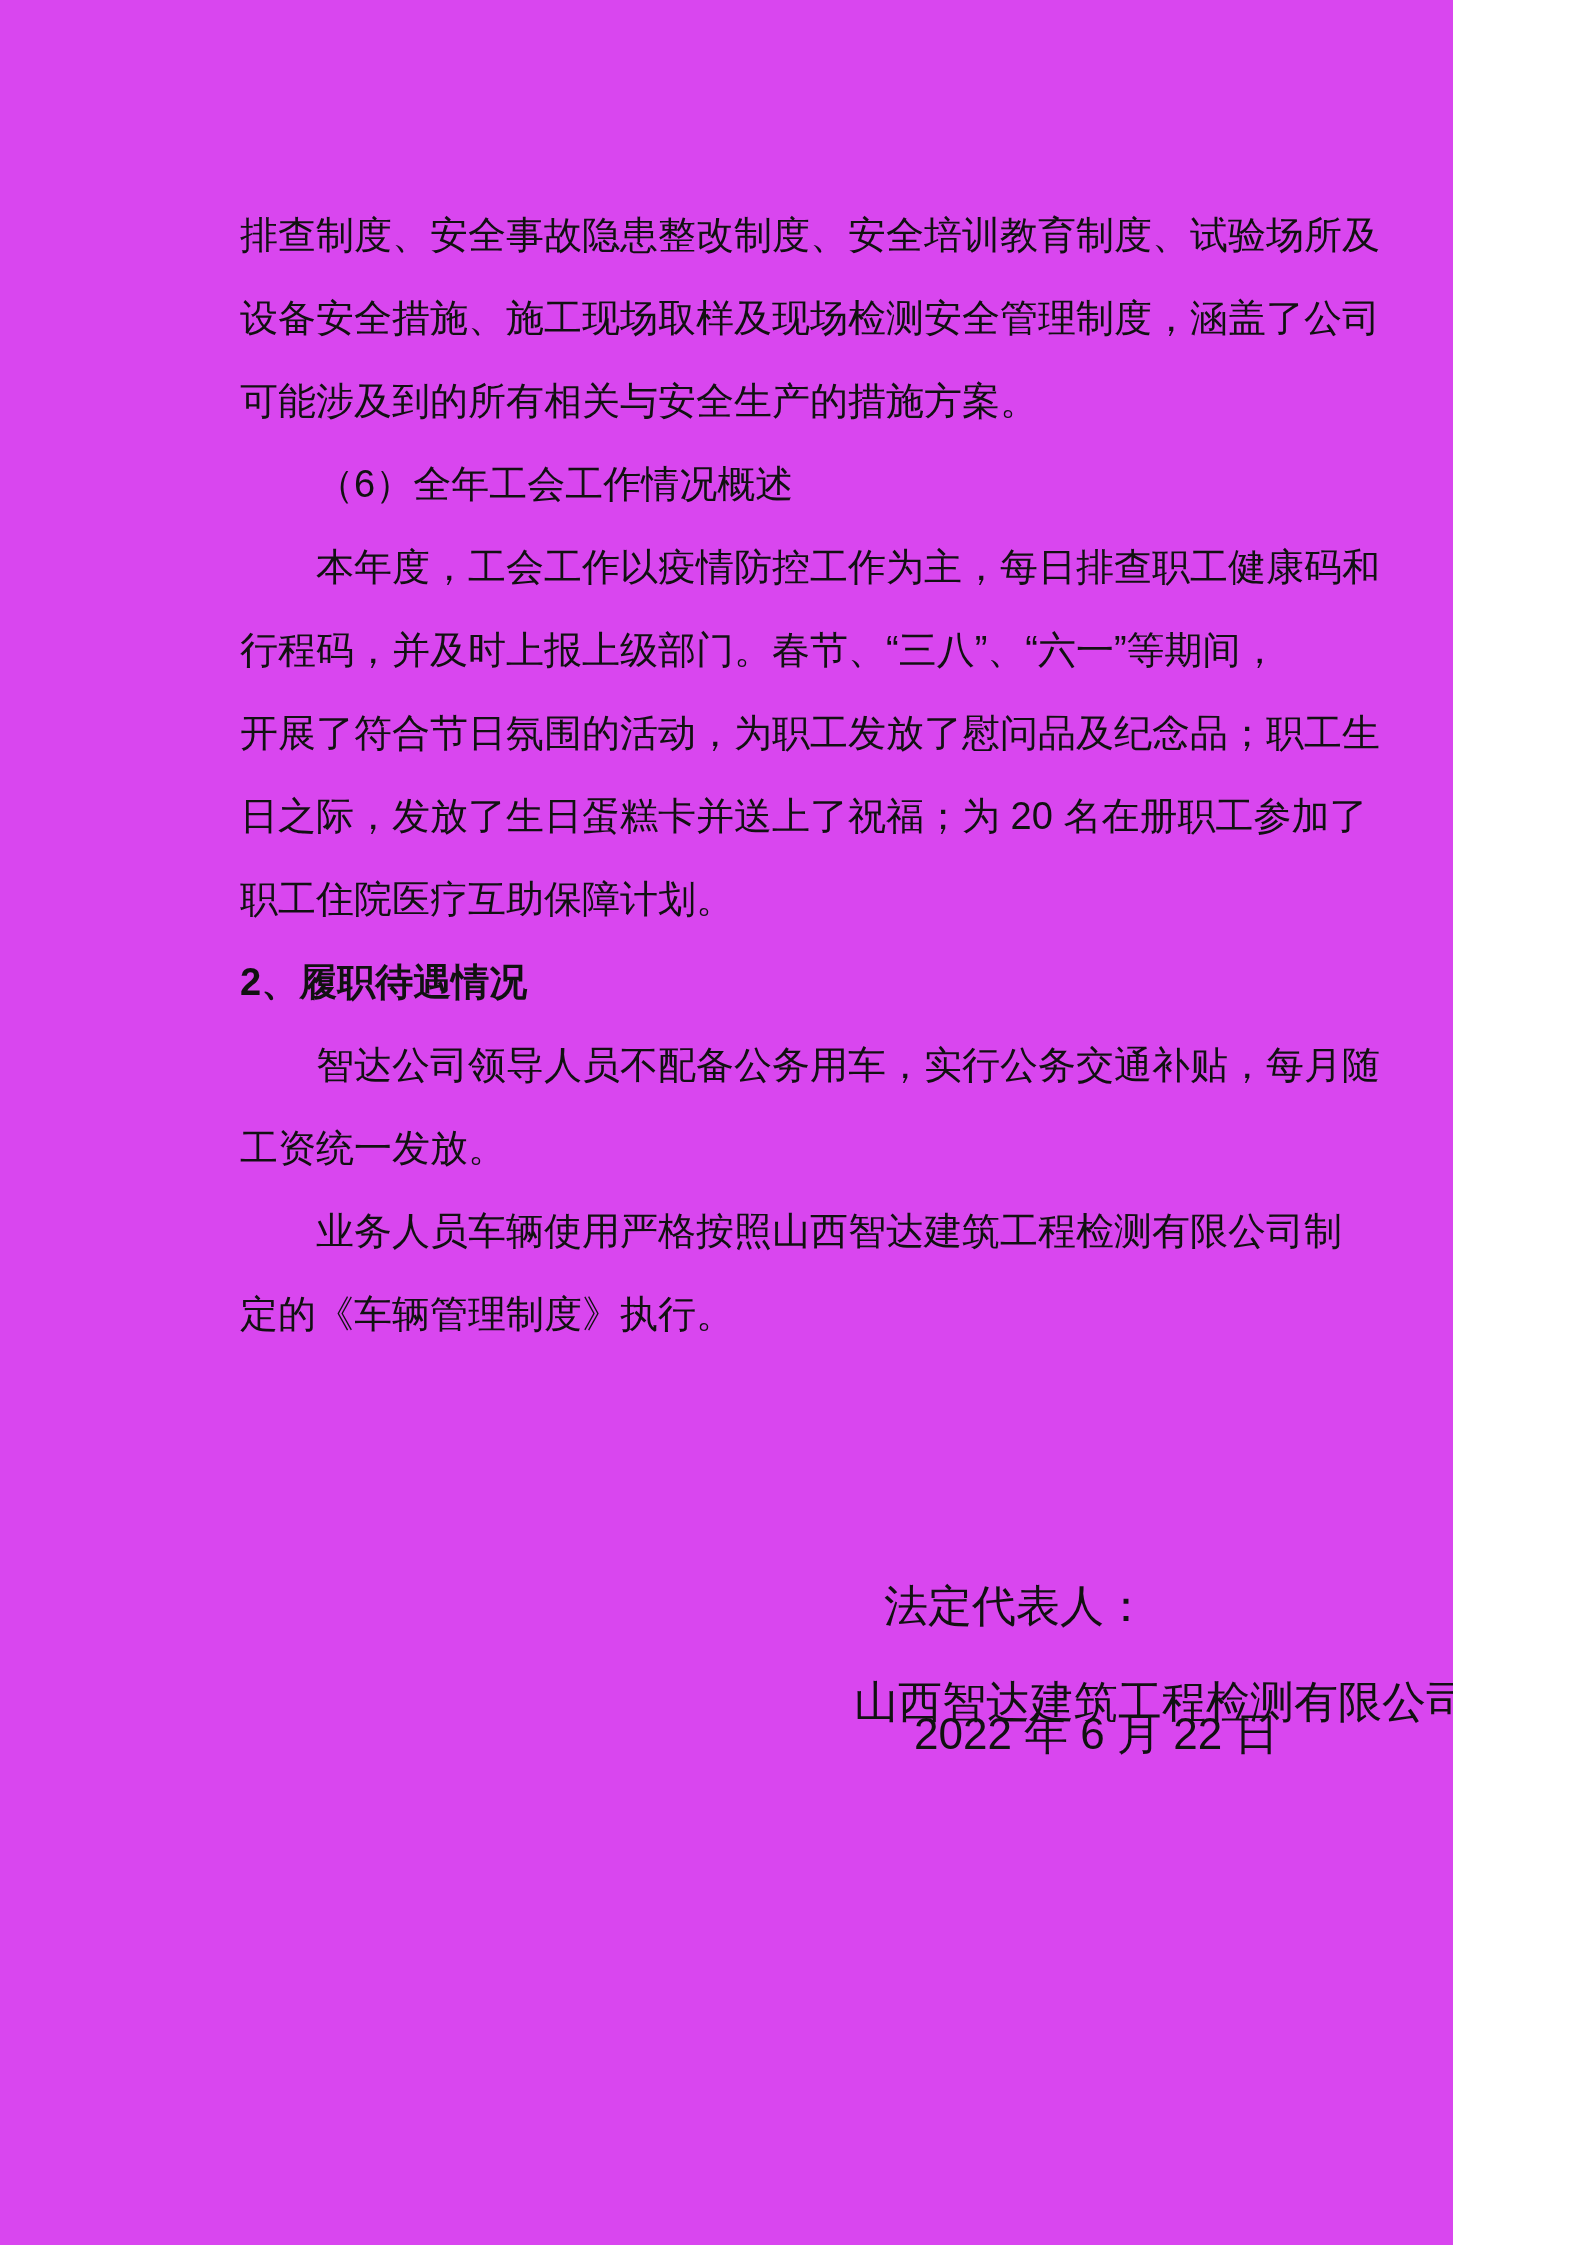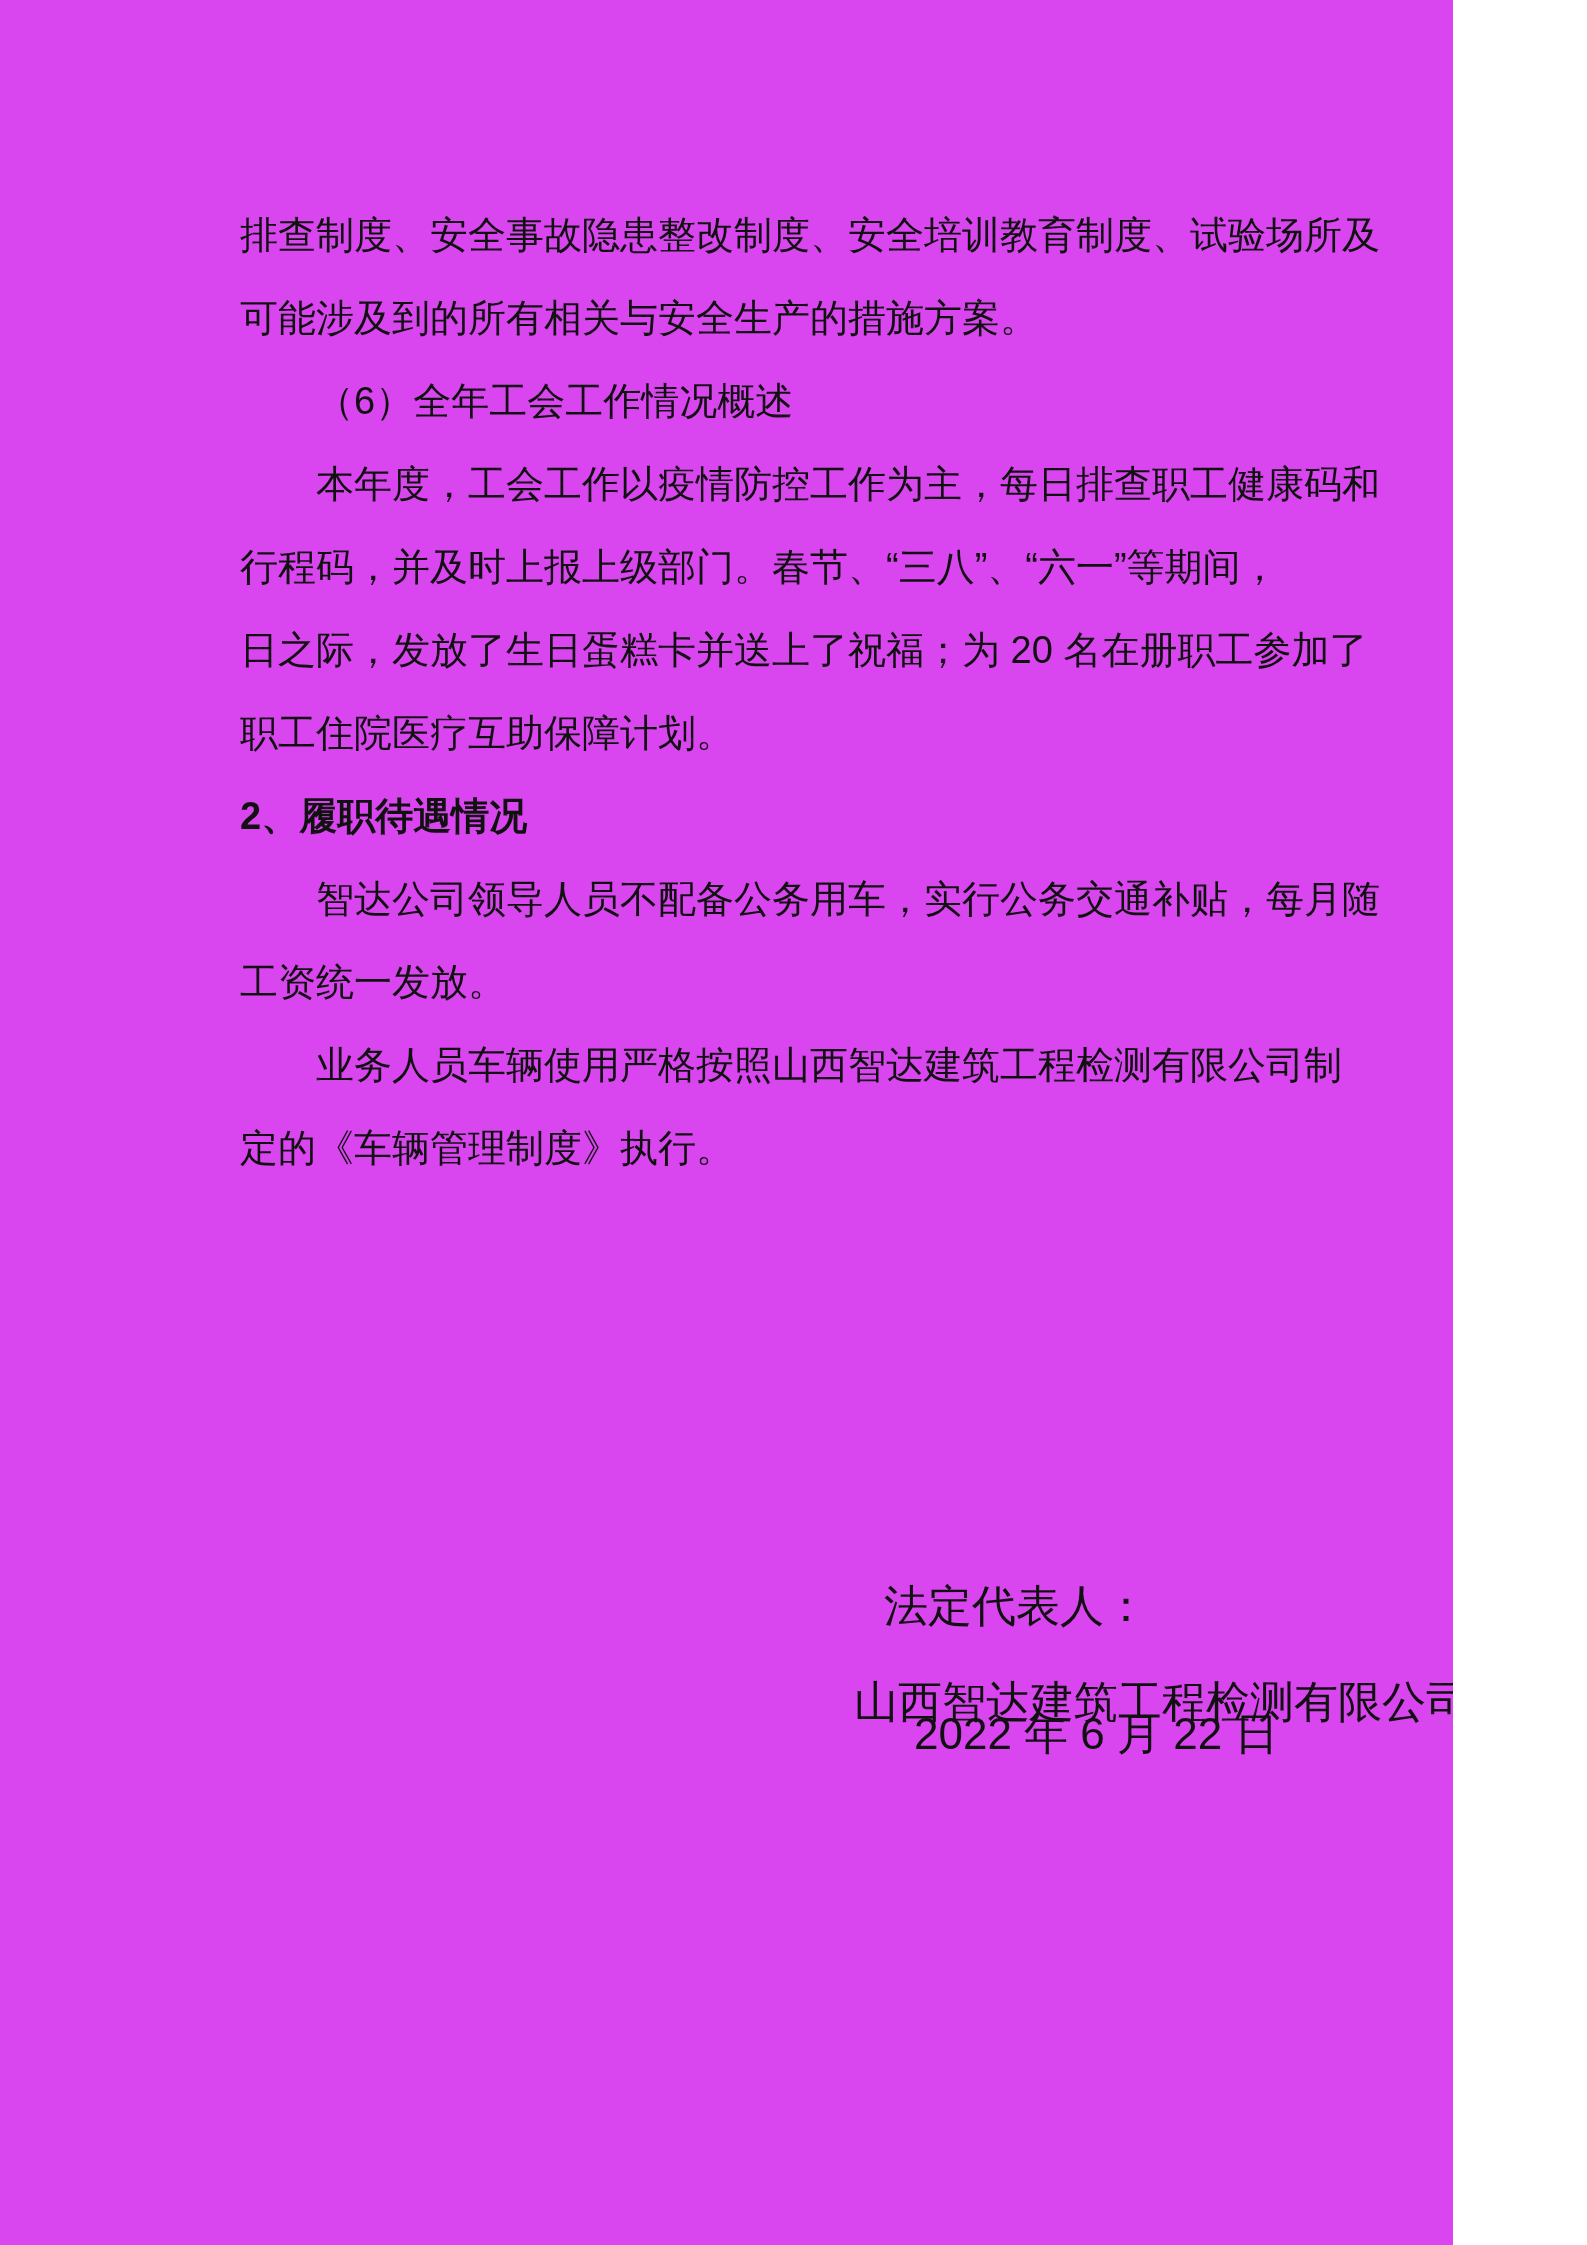--- a/index.html
+++ b/index.html
@@ -45,24 +45,26 @@
   .sig-representative { left: 884px; top: 1564px; }
   .sig-company        { left: 830px; top: 1660px; margin-left: 24px; }
   .sig-date           { left: 914px; top: 1692px; }
 </style>
 </head>
 <body>
 
 <div class="page">
   <div class="body-text">
       <div class="text-line">排查制度、安全事故隐患整改制度、安全培训教育制度、试验场所及</div>
+      <div class="text-line">设备安全措施、施工现场取样及现场检测安全管理制度，涵盖了公司</div>
       <div class="text-line">可能涉及到的所有相关与安全生产的措施方案。</div>
       <div class="text-line indent">（6）全年工会工作情况概述</div>
       <div class="text-line indent">本年度，工会工作以疫情防控工作为主，每日排查职工健康码和</div>
       <div class="text-line">行程码，并及时上报上级部门。春节、“三八”、“六一”等期间，</div>
+      <div class="text-line">开展了符合节日氛围的活动，为职工发放了慰问品及纪念品；职工生</div>
       <div class="text-line">日之际，发放了生日蛋糕卡并送上了祝福；为 20 名在册职工参加了</div>
       <div class="text-line">职工住院医疗互助保障计划。</div>
       <div class="text-line bold">2、履职待遇情况</div>
       <div class="text-line indent">智达公司领导人员不配备公务用车，实行公务交通补贴，每月随</div>
       <div class="text-line">工资统一发放。</div>
       <div class="text-line indent">业务人员车辆使用严格按照山西智达建筑工程检测有限公司制</div>
       <div class="text-line">定的《车辆管理制度》执行。</div>
     </div>
 
   <div class="sig-line sig-representative">法定代表人：</div>

